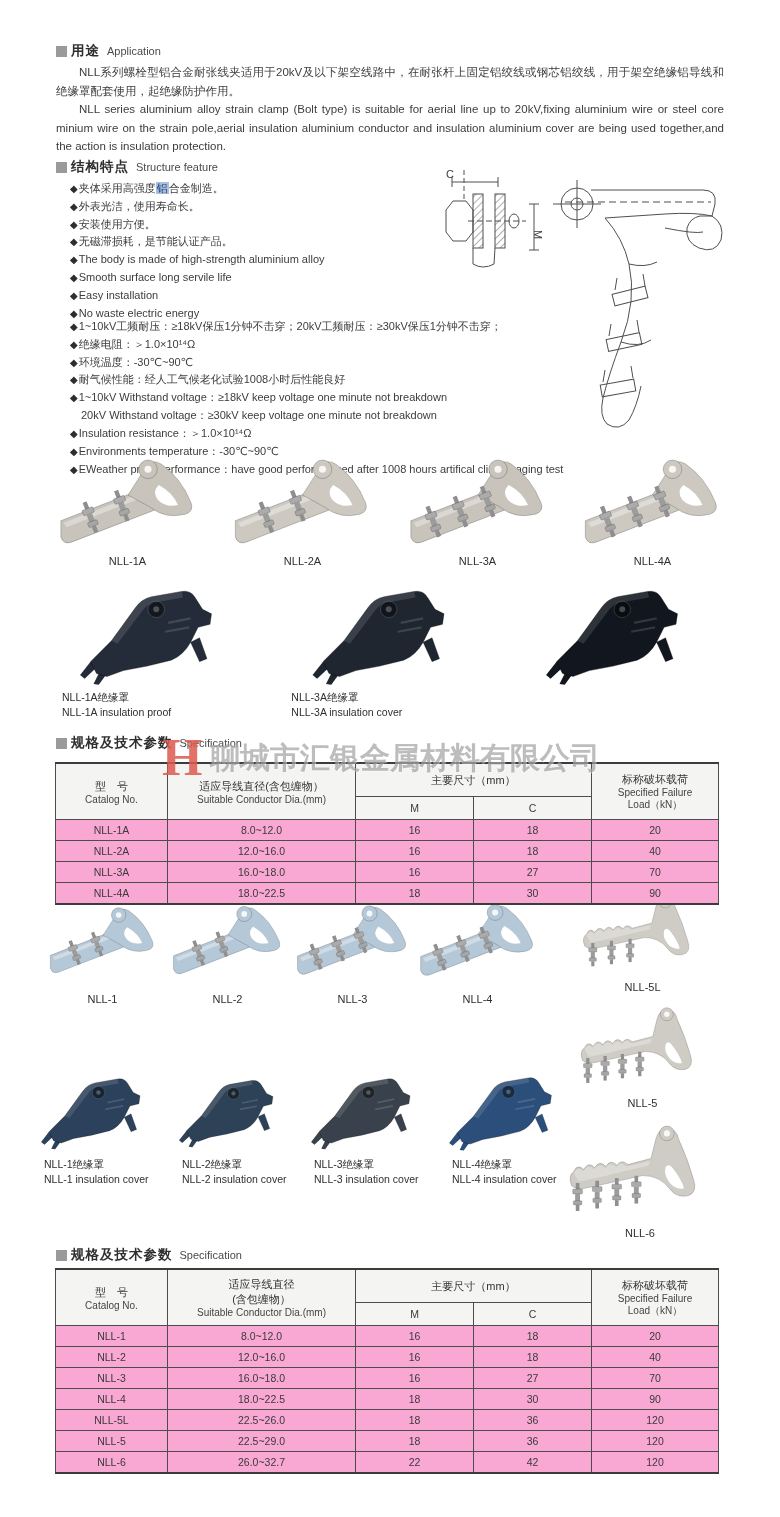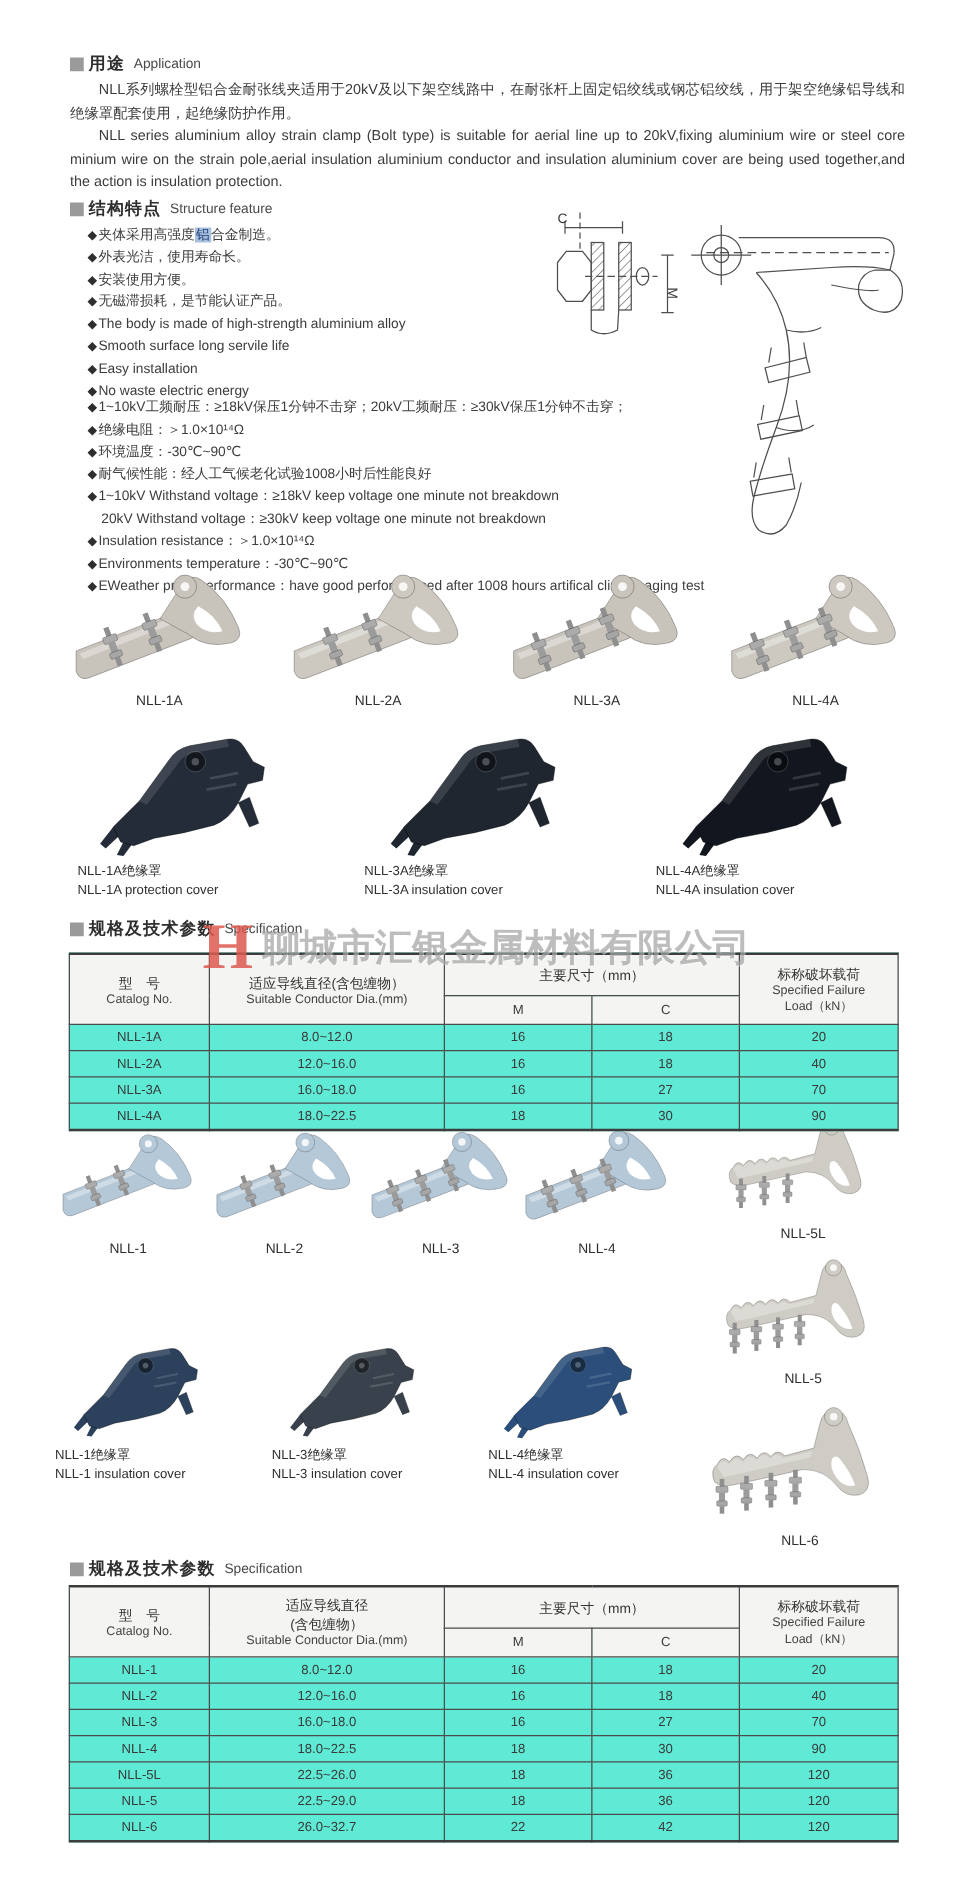--- a/index.html
+++ b/index.html
@@ -24,21 +24,21 @@
   .bcont{padding-left:11px;}
   .hl{background:#a9c0dc;color:#23407f;padding:0 1px;}
 
   
   .wm-logo{font-size:52px;font-weight:900;color:#dd5a50;opacity:.85;
            font-family:"Liberation Serif","DejaVu Serif",serif;line-height:1;}
   .wm-text{font-size:30px;font-weight:700;color:#a5a5a5;opacity:.72;letter-spacing:0px;
            white-space:nowrap;text-shadow:1px 1px 0 rgba(255,255,255,.6);z-index:6;}
 
   
-  table.spec{border-collapse:collapse;width:663px;table-layout:fixed;background:#5eead4;}
+  table.spec{border-collapse:collapse;width:663px;table-layout:fixed;background:#f9a8d4;}
   table.spec th,table.spec td{border:1px solid #4c4c4c;text-align:center;vertical-align:middle;
       font-size:10.5px;color:#3a3a3a;padding:1px 2px;}
   table.spec th{background:#f4f4f2;font-weight:400;}
   table.spec .h1 th{height:30px;}
   table.spec .h2 th{height:20px;}
   table.spec td{height:18px;}
   table.spec{border-top:2px solid #3c3c3c;border-bottom:2px solid #3c3c3c;}
   .th-zh{font-size:11px;color:#333;}
   .th-en{font-size:10px;color:#444;}
 
@@ -280,40 +280,36 @@
     </div>
   </div>
 
   <div class="abs" style="left:40px;top:578px;width:700px;display:flex;">
     <div style="flex:1">
       <svg class="p cover-a1" width="160" height="112" viewBox="0 0 210 150">
           <use href="#sym-cover" width="210" height="150"></use>
         </svg>
       <div class="clabel" style="padding-left:22px;">
         <div>NLL-1A绝缘罩</div>
-          <div>NLL-1A protection cover</div>
+          <div>NLL-1A insulation proof</div>
       </div>
     </div>
     <div style="flex:1">
       <svg class="p cover-a3" width="165" height="112" viewBox="0 0 210 150">
           <use href="#sym-cover" width="210" height="150"></use>
         </svg>
       <div class="clabel" style="padding-left:18px;">
         <div>NLL-3A绝缘罩</div>
           <div>NLL-3A insulation cover</div>
       </div>
     </div>
     <div style="flex:1">
       <svg class="p cover-a4" width="170" height="112" viewBox="0 0 210 150">
           <use href="#sym-cover" width="210" height="150"></use>
         </svg>
-      <div class="clabel" style="padding-left:18px;">
-        <div>NLL-4A绝缘罩</div>
-          <div>NLL-4A insulation cover</div>
-      </div>
     </div>
   </div>
 
   <div class="abs sec-head" style="left:56px;top:734px;z-index:2;">
     <span class="sec-sq"></span>
     <span class="sec-zh">规格及技术参数</span>
     <span class="sec-en">Specification</span>
   </div>
 
   <div class="abs wm-logo" style="left:162px;top:732px;z-index:6;">H</div>
@@ -424,20 +420,29 @@
       <div style="flex:1">
         <svg class="p cover-b1" width="118" height="92" viewBox="0 0 210 150">
             <use href="#sym-cover" width="210" height="150"></use>
           </svg>
         <div class="clabel" style="padding-left:4px;">
           <div>NLL-1绝缘罩</div>
             <div>NLL-1 insulation cover</div>
         </div>
       </div>
       <div style="flex:1">
+        <svg class="p cover-b2" width="112" height="92" viewBox="0 0 210 150">
+            <use href="#sym-cover" width="210" height="150"></use>
+          </svg>
+        <div class="clabel" style="padding-left:4px;">
+          <div>NLL-2绝缘罩</div>
+            <div>NLL-2 insulation cover</div>
+        </div>
+      </div>
+      <div style="flex:1">
         <svg class="p cover-b3" width="118" height="92" viewBox="0 0 210 150">
             <use href="#sym-cover" width="210" height="150"></use>
           </svg>
         <div class="clabel" style="padding-left:4px;">
           <div>NLL-3绝缘罩</div>
             <div>NLL-3 insulation cover</div>
         </div>
       </div>
       <div style="flex:1">
         <svg class="p cover-b4" width="122" height="92" viewBox="0 0 210 150">

